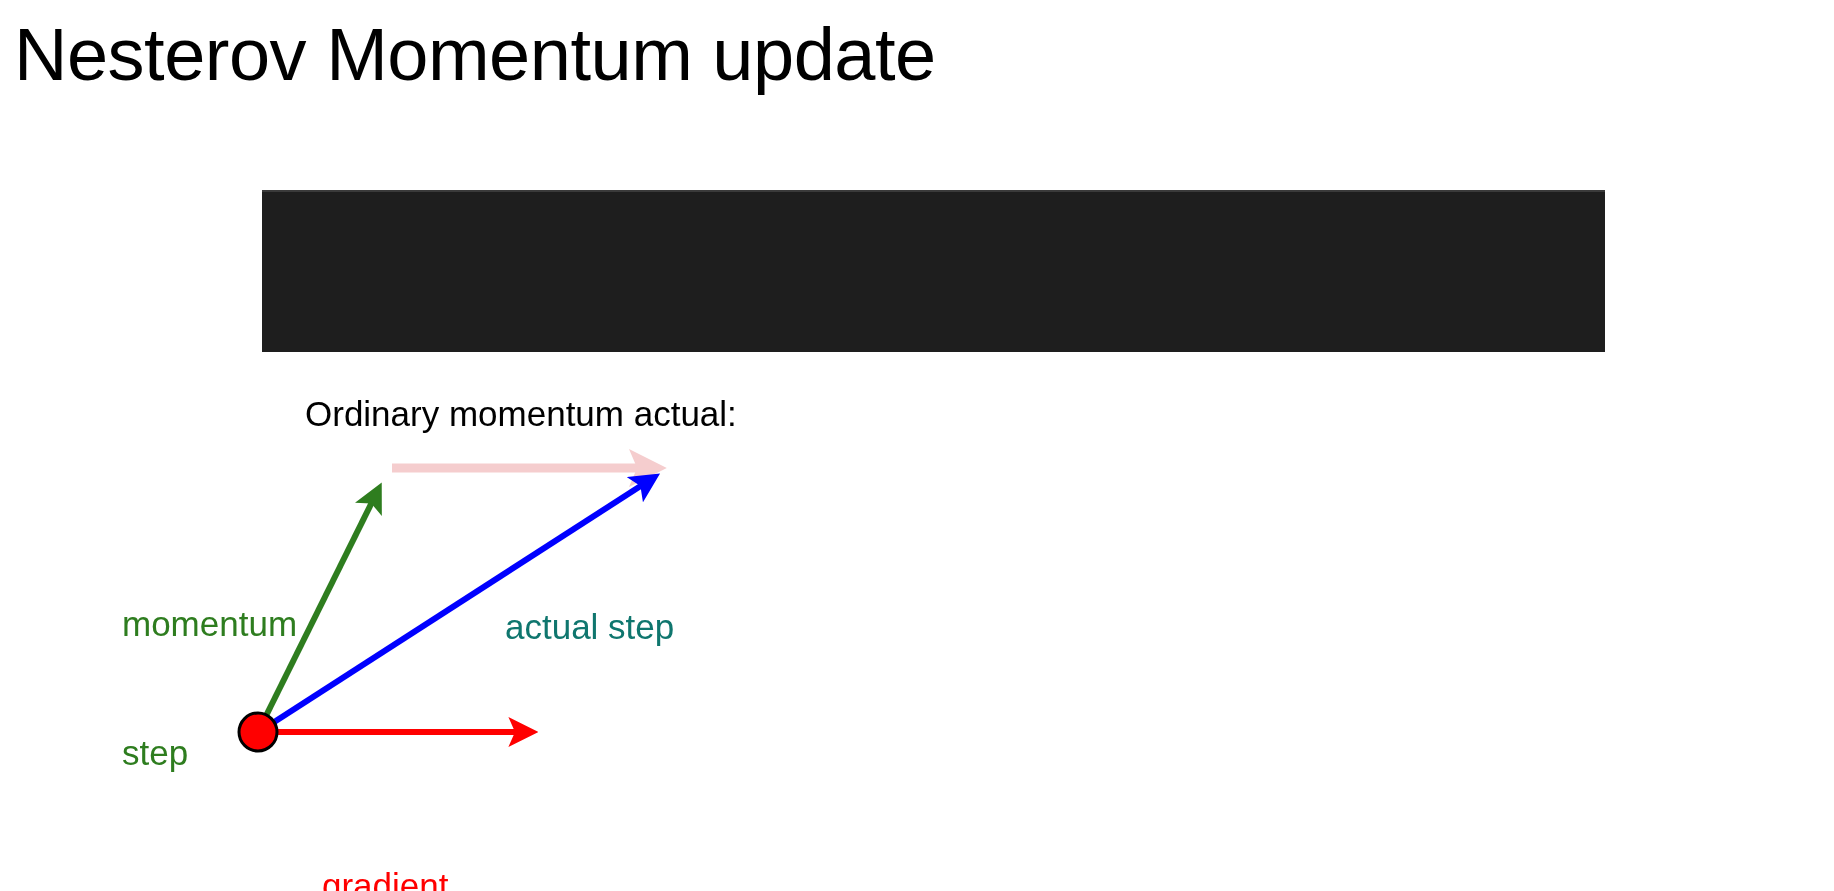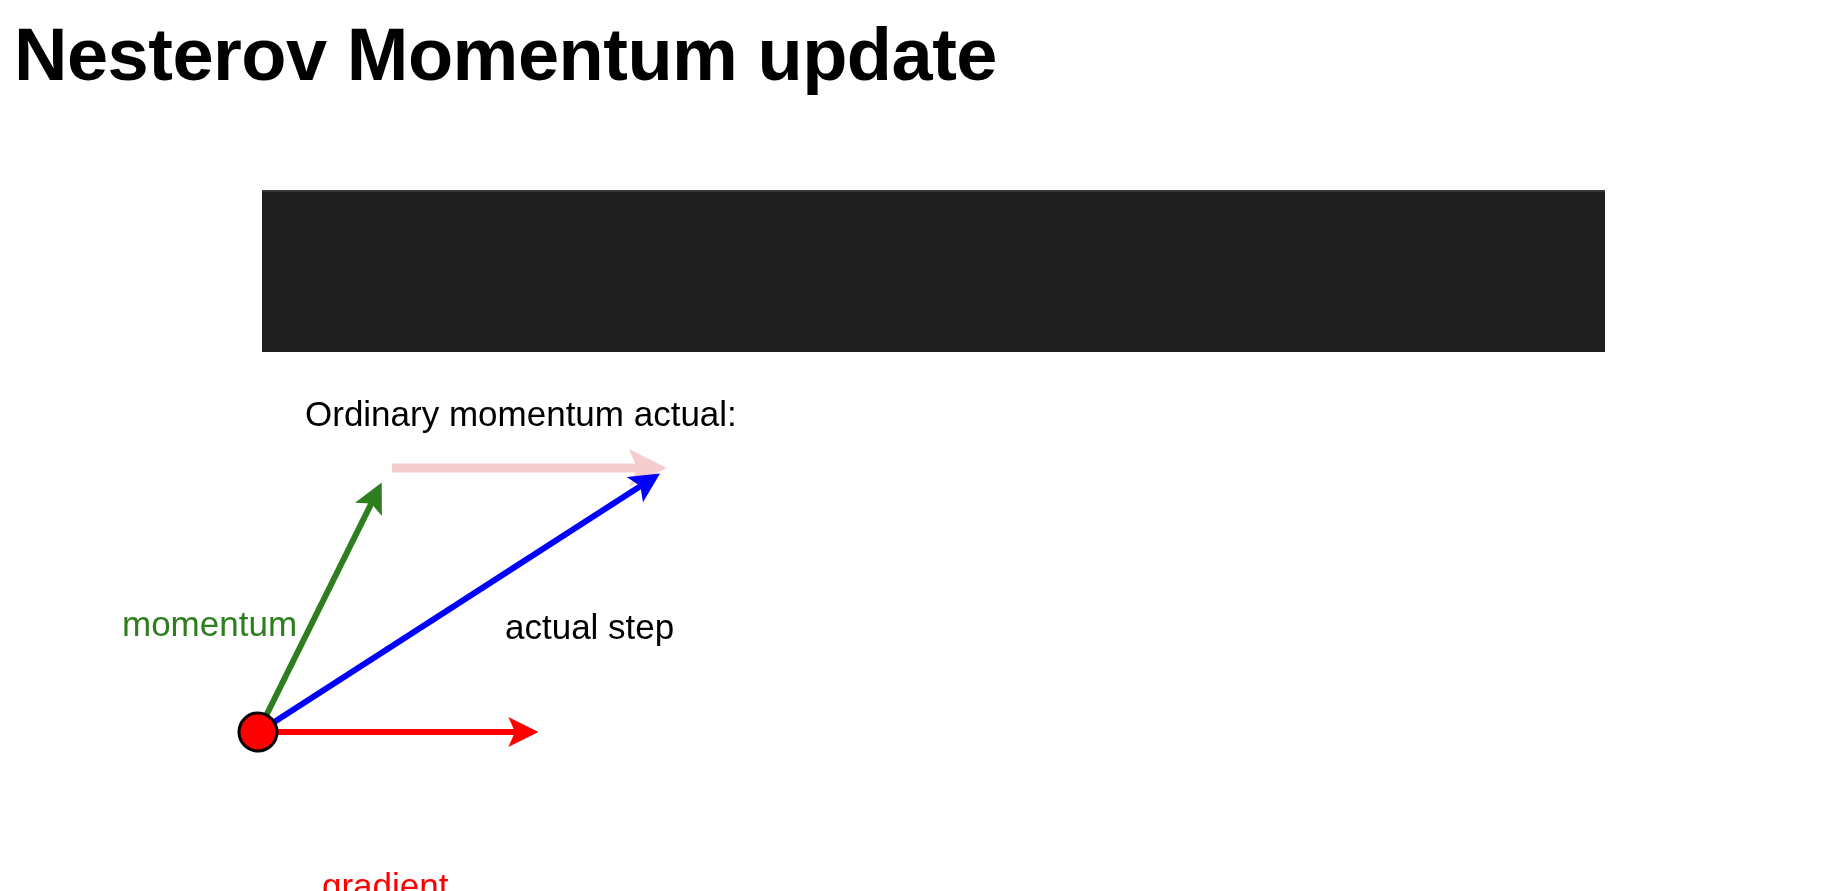--- a/index.html
+++ b/index.html
@@ -17,21 +17,21 @@
     color: #000000;
   }
 
   
   #slide-title {
     position: absolute;
     left: 14px;
     top: 12px;
     font-size: 74px;
     line-height: 86px;
-    font-weight: 700;
+    font-weight: 400;
     letter-spacing: -0.5px;
     color: #000000;
     white-space: nowrap;
   }
 
   
   #code-block {
     position: absolute;
     left: 262px;
     top: 190px;
@@ -78,21 +78,21 @@
     white-space: pre;
   }
   #label-momentum-step {
     left: 122px;
     top: 516px;
     color: #2e7d1f;
   }
   #label-actual-step {
     left: 505px;
     top: 605px;
-    color: #000000;
+    color: #0f766e;
   }
   #label-gradient-step {
     left: 322px;
     top: 778px;
     color: #ff0000;
   }
 </style>
 </head>
 <body>
 
@@ -132,20 +132,21 @@
     <line x1="268" y1="726" x2="653" y2="478" stroke="#0000ff" stroke-width="6" marker-end="url(#ah-blue)"></line>
 
     <line x1="274" y1="732" x2="530" y2="732" stroke="#ff0000" stroke-width="6" marker-end="url(#ah-red)"></line>
 
     <circle cx="258" cy="732" r="19" fill="#ff0000" stroke="#000000" stroke-width="3"></circle>
   </svg>
 </div>
 
 <div class="lbl" id="label-momentum-step">
   <div>momentum</div>
+  <div>step</div>
 </div>
 
 <div class="lbl" id="label-actual-step">actual step</div>
 
 <div class="lbl" id="label-gradient-step">
   <div>gradient</div>
   
 </div>
 
 </body></html>

